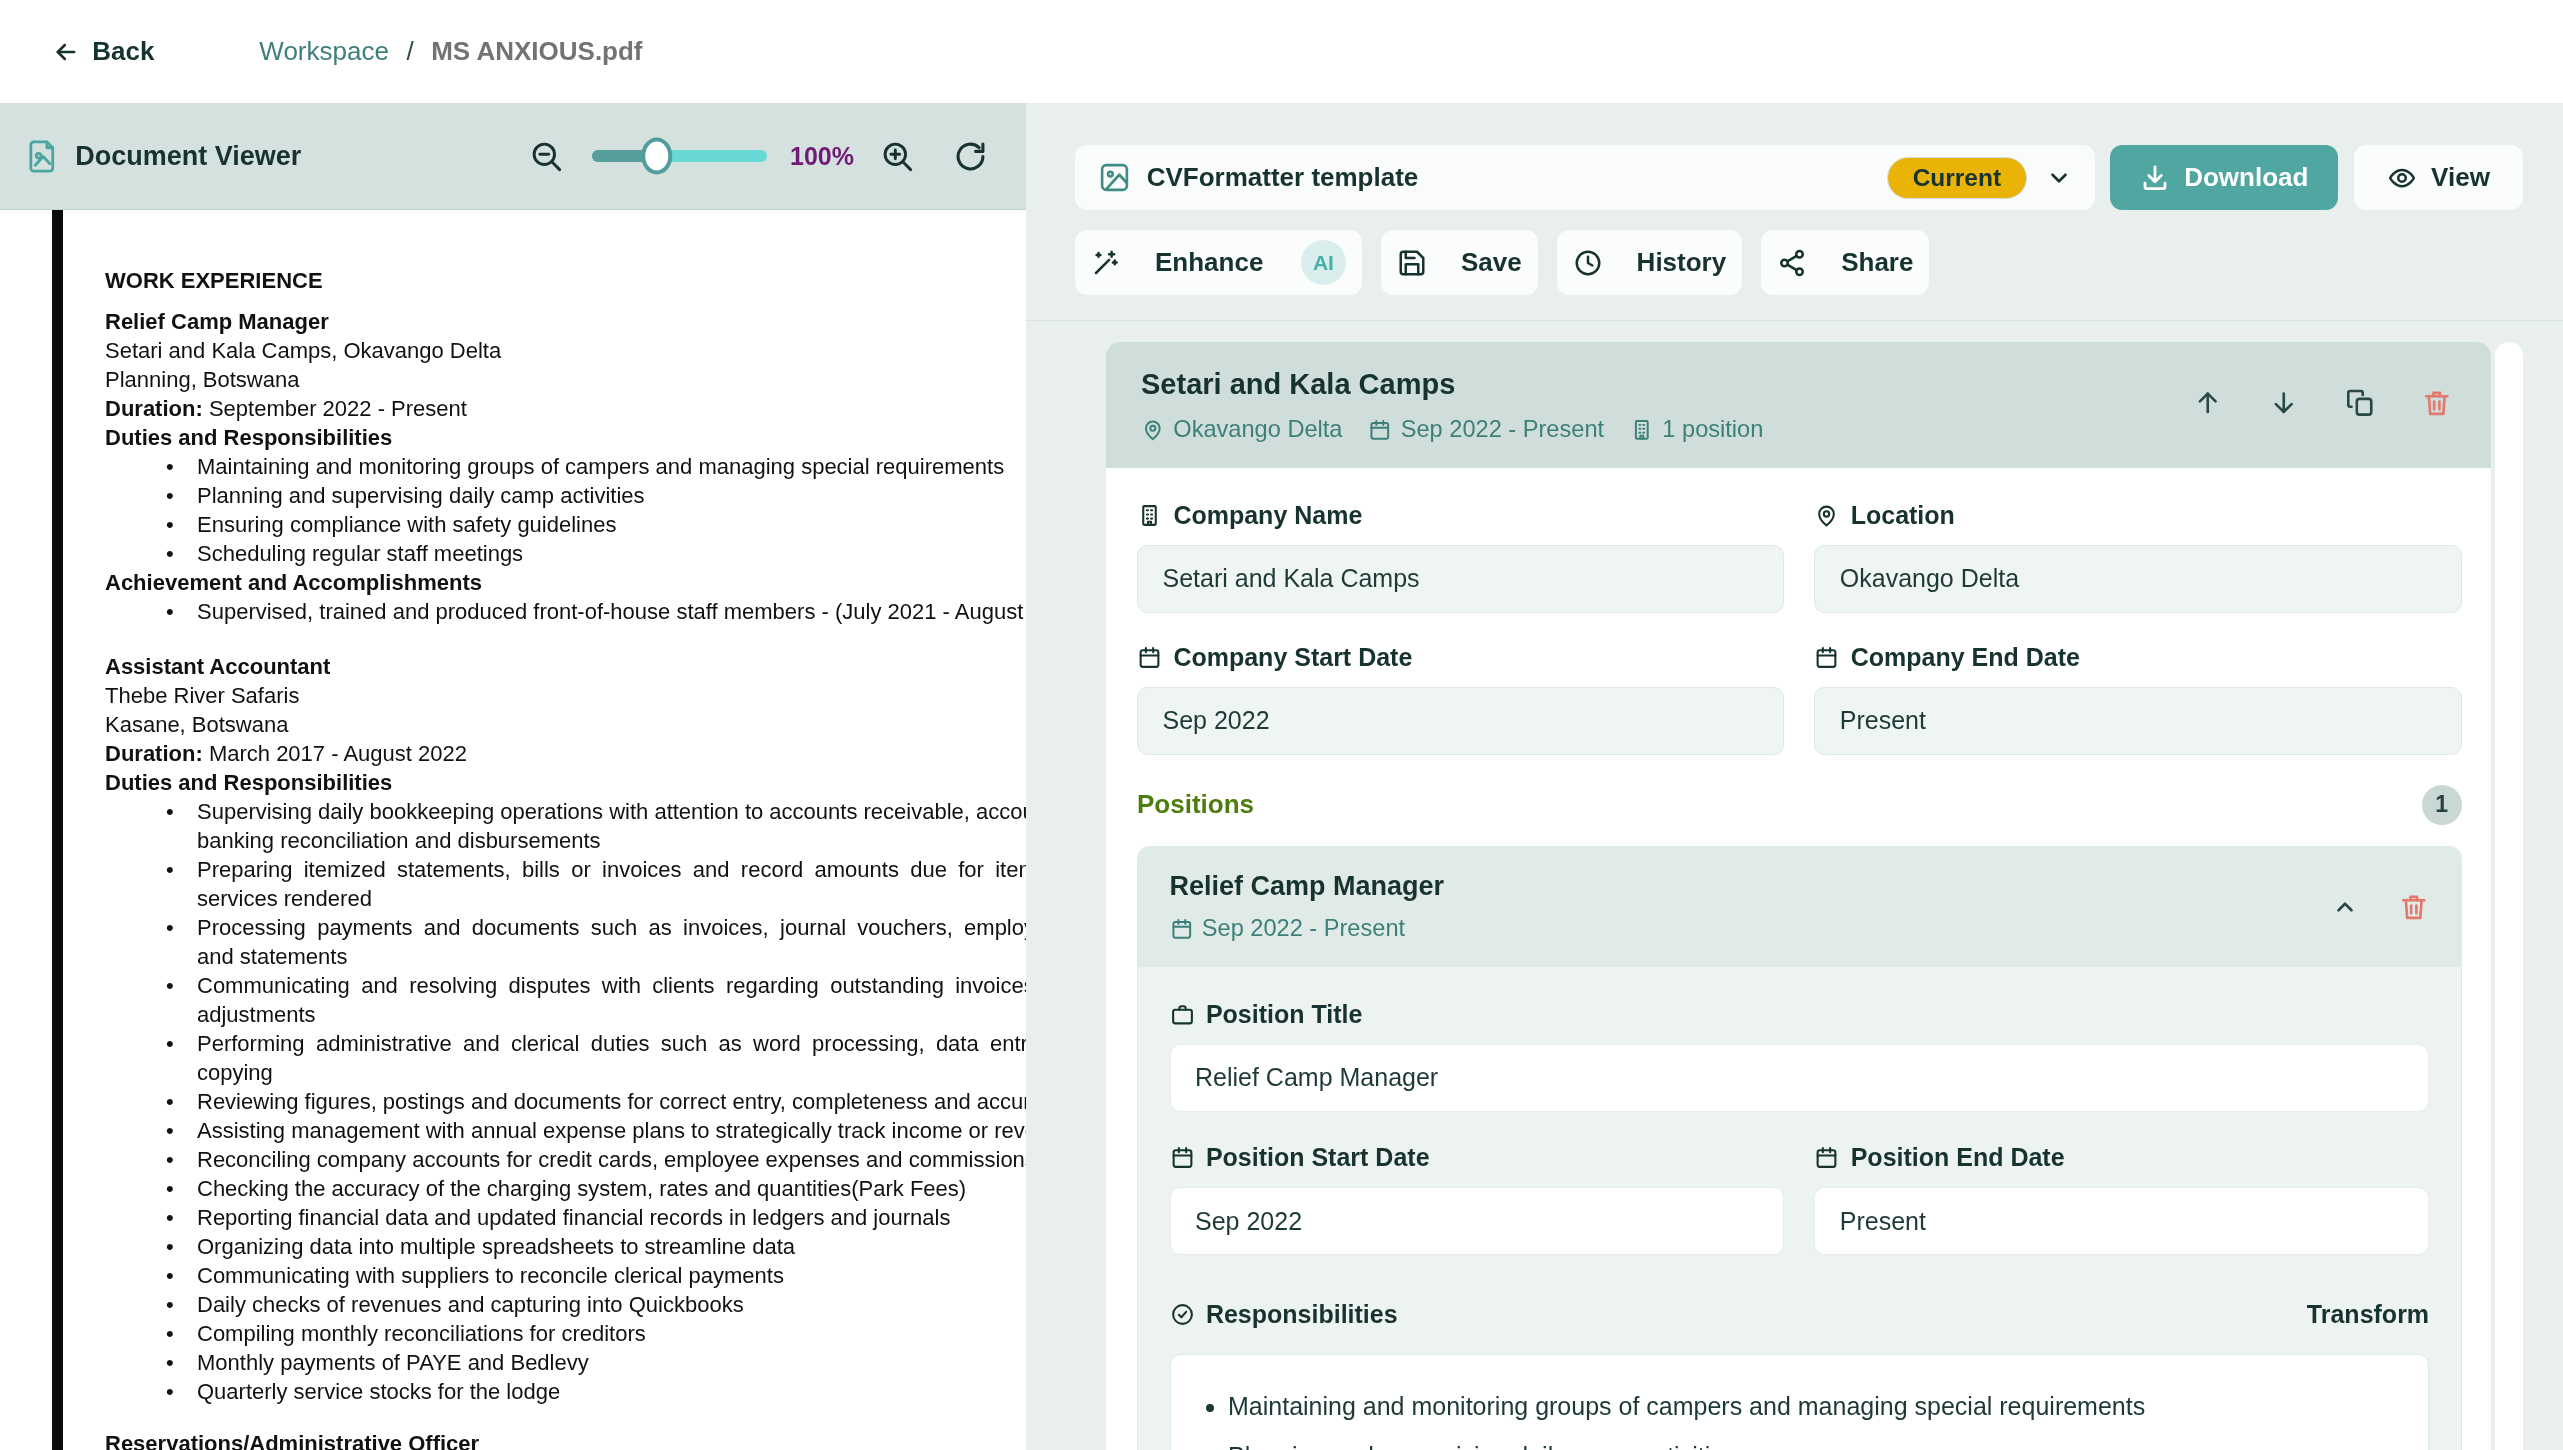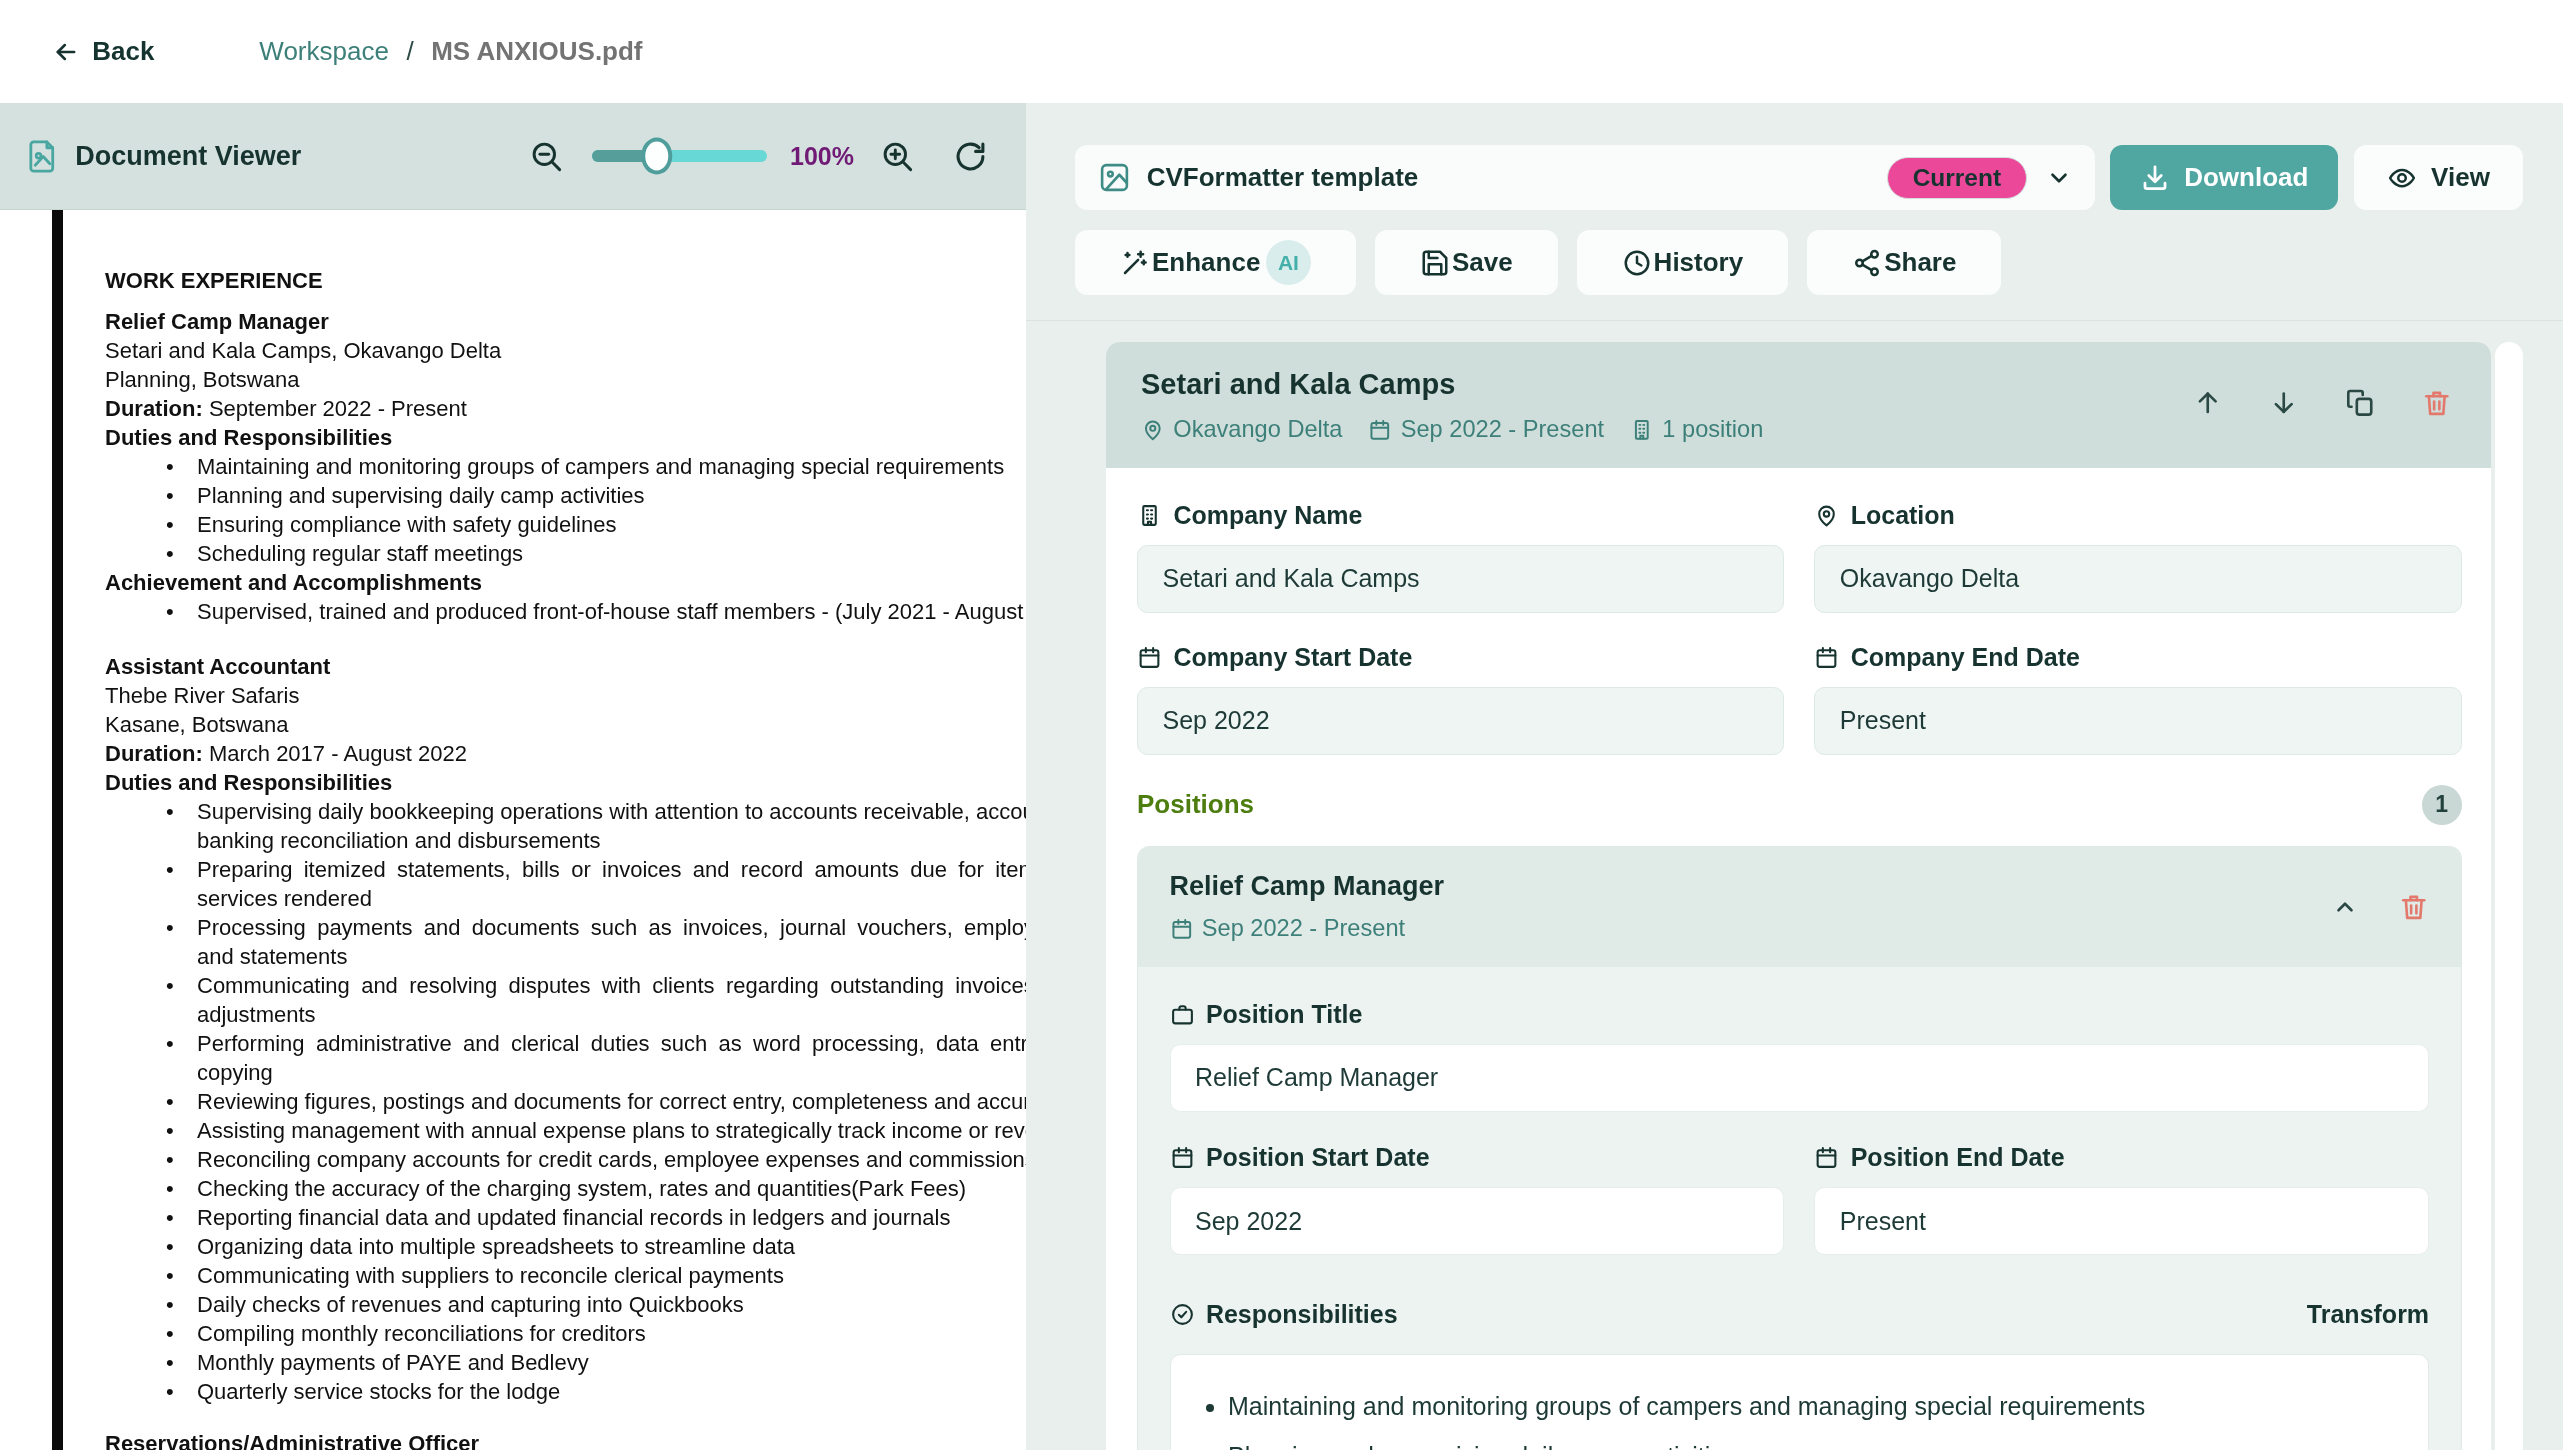--- a/index.html
+++ b/index.html
@@ -39,29 +39,29 @@
   .pl.li, .pl.lij { position:relative; }
   .pl.li::before, .pl.lij::before { content:"•"; position:absolute; left:61px; }
   .pl.lij { word-spacing:5.2px; }
 
   
   .right { flex:1; background:#e8efed; padding:42px 40px 0 49px; overflow:hidden; display:flex; flex-direction:column; }
   .actions-row { display:flex; gap:15.7px; height:65px; flex:none; }
   .template-bar { flex:1; background:#f9fcfb; border-radius:12.2px; display:flex; align-items:center; padding:0 23px; }
   .template-ic { width:33px; height:33px; color:#3f8c86; flex:none; }
   .template-title { font-size:26px; font-weight:600; color:#17332f; margin-left:15.7px; flex:1; }
-  .pill { height:42px; padding:0 24.5px; border-radius:24.5px; background:#ec4899; border:1.7px solid #d3dfdc; display:flex; align-items:center; font-size:24.5px; font-weight:600; color:#17332f; cursor:pointer; }
+  .pill { height:42px; padding:0 24.5px; border-radius:24.5px; background:#eab308; border:1.7px solid #d3dfdc; display:flex; align-items:center; font-size:24.5px; font-weight:600; color:#17332f; cursor:pointer; }
   .chev-down { width:26px; height:26px; color:#17332f; margin-left:19px; cursor:pointer; }
   .btn { display:flex; align-items:center; justify-content:center; gap:14px; border-radius:12.2px; font-size:26px; font-weight:600; cursor:pointer; }
   .btn-download { width:228px; background:#50a7a2; color:#ffffff; }
   .btn-view { width:169px; background:#fbfdfc; color:#17332f; }
   .btn-ic { width:30px; height:30px; }
 
   .tools-row { display:flex; gap:19px; height:65px; margin-top:20px; flex:none; }
-  .tool-btn { display:inline-flex; align-items:center; gap:2px; padding:0 45px; background:#fbfdfc; border-radius:12.2px; font-size:26px; font-weight:600; color:#17332f; cursor:pointer; }
+  .tool-btn { display:inline-flex; align-items:center; gap:34px; padding:0 16px; background:#fbfdfc; border-radius:12.2px; font-size:26px; font-weight:600; color:#17332f; cursor:pointer; }
   .ai-badge { width:45px; height:45px; border-radius:50%; background:#d9eeec; color:#45b0aa; font-size:21px; font-weight:600; display:flex; align-items:center; justify-content:center; margin-left:3.5px; }
 
   .divider { border:none; border-top:1.7px solid #d9e3e0; margin:24.5px -40px 0 -49px; }
 
   .scroll-wrap { display:flex; gap:4.4px; padding-left:31px; margin-top:21px; flex:1; align-items:stretch; }
   .card { flex:1; background:#ffffff; border-radius:14px; overflow:hidden; display:flex; flex-direction:column; }
   .scroll-track { width:28px; background:#ffffff; border-radius:14px 14px 0 0; flex:none; cursor:pointer; }
 
   .card-header { background:#cfdeda; padding:26px 35px 24.5px; position:relative; flex:none; }
   .card-title { font-size:29px; font-weight:700; color:#17332f; }

